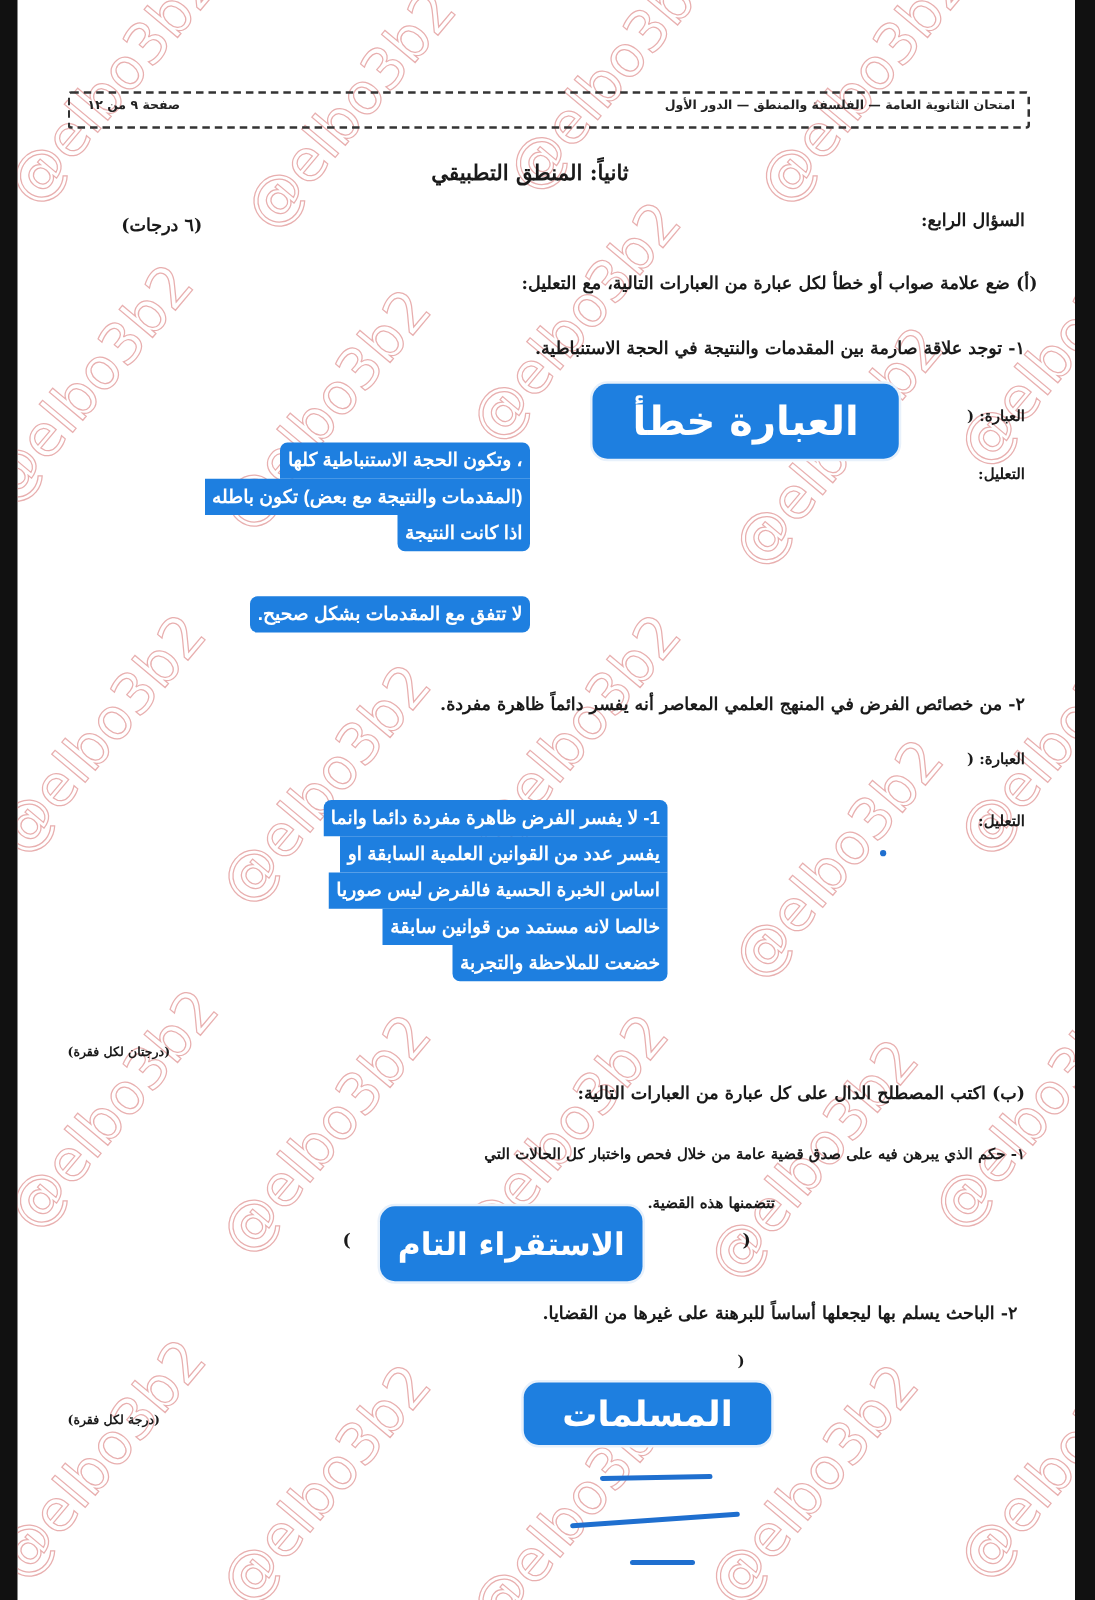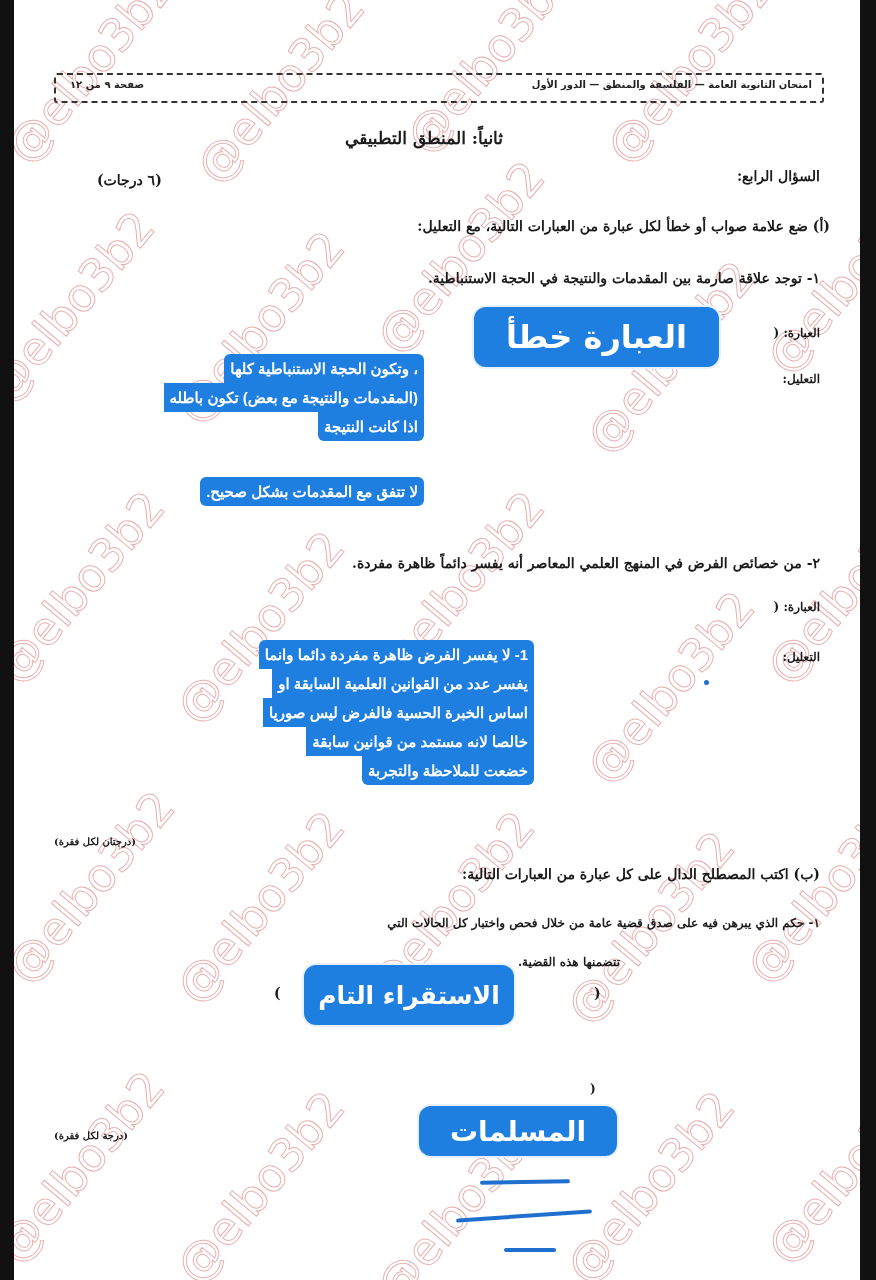--- a/index.html
+++ b/index.html
@@ -128,20 +128,21 @@
   <div class="scan-text" style="left:40px; top:836px; font-size:10px;">(درجتان لكل فقرة)</div>
 
   <div class="scan-text" style="right:40px; top:866px; font-size:14px;">(ب) اكتب المصطلح الدال على كل عبارة من العبارات التالية:</div>
 
   <div class="scan-text" style="right:40px; top:916px; font-size:12px;">١- حكم الذي يبرهن فيه على صدق قضية عامة من خلال فحص واختبار كل الحالات التي</div>
   <div class="scan-text" style="right:240px; top:955px; font-size:12px;">تتضمنها هذه القضية.</div>
   <div class="scan-text" style="left:580px; top:985px; font-size:14px;">(</div>
   <div class="scan-text" style="left:260px; top:985px; font-size:14px;">)</div>
   <div class="bubble" style="left:290px; top:965px; width:210px; height:60px; font-size:25px;">الاستقراء التام</div>
 
+  <div class="scan-text" style="right:46px; top:1042px; font-size:14px;">٢- الباحث يسلم بها ليجعلها أساساً للبرهنة على غيرها من القضايا.</div>
   <div class="scan-text" style="left:576px; top:1082px; font-size:12px;">(</div>
   <div class="bubble" style="left:405px; top:1106px; width:198px; height:50px; font-size:28px;">المسلمات</div>
 
   <div class="scan-text" style="left:40px; top:1130px; font-size:10px;">(درجة لكل فقرة)</div>
 
   <div class="stroke" style="left:466px; top:1180px; width:90px; transform:rotate(-1deg);"></div>
   <div class="stroke" style="left:442px; top:1214px; width:136px; transform:rotate(-4deg);"></div>
   <div class="stroke" style="left:490px; top:1248px; width:52px;"></div>
 </div>
 

